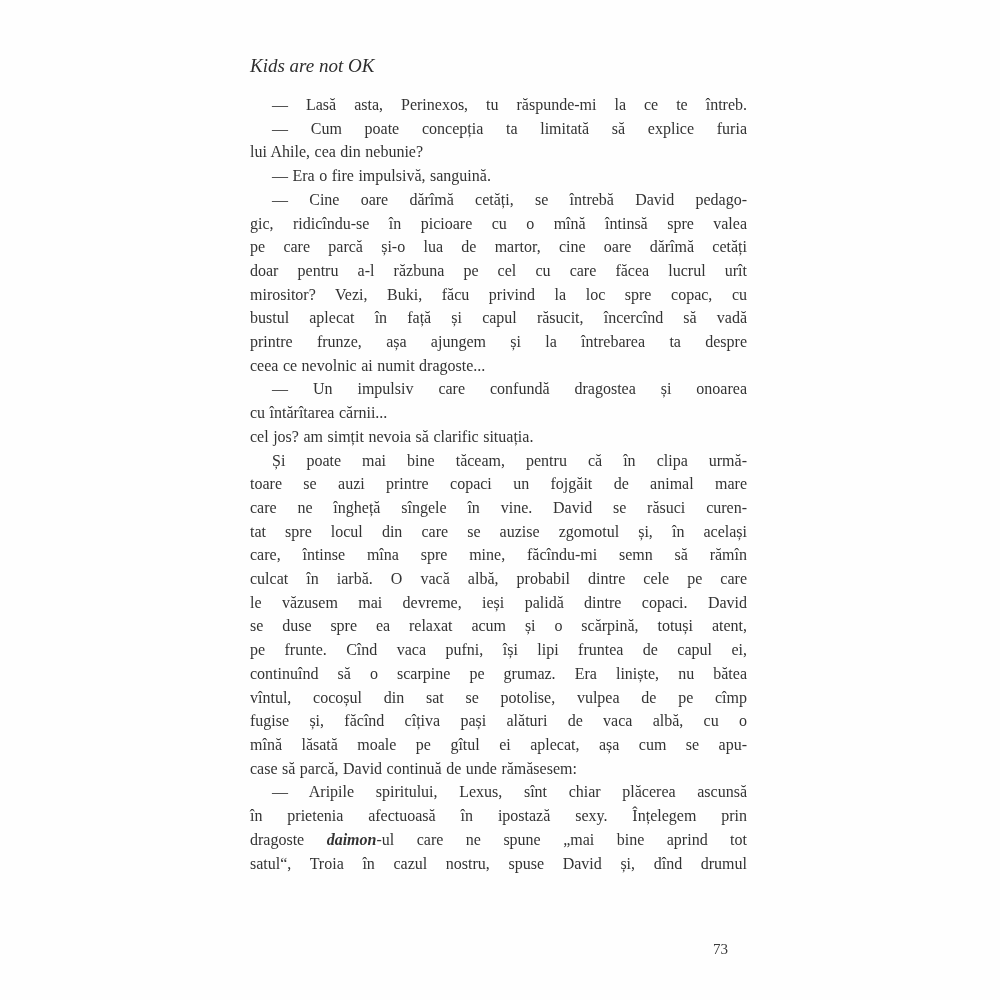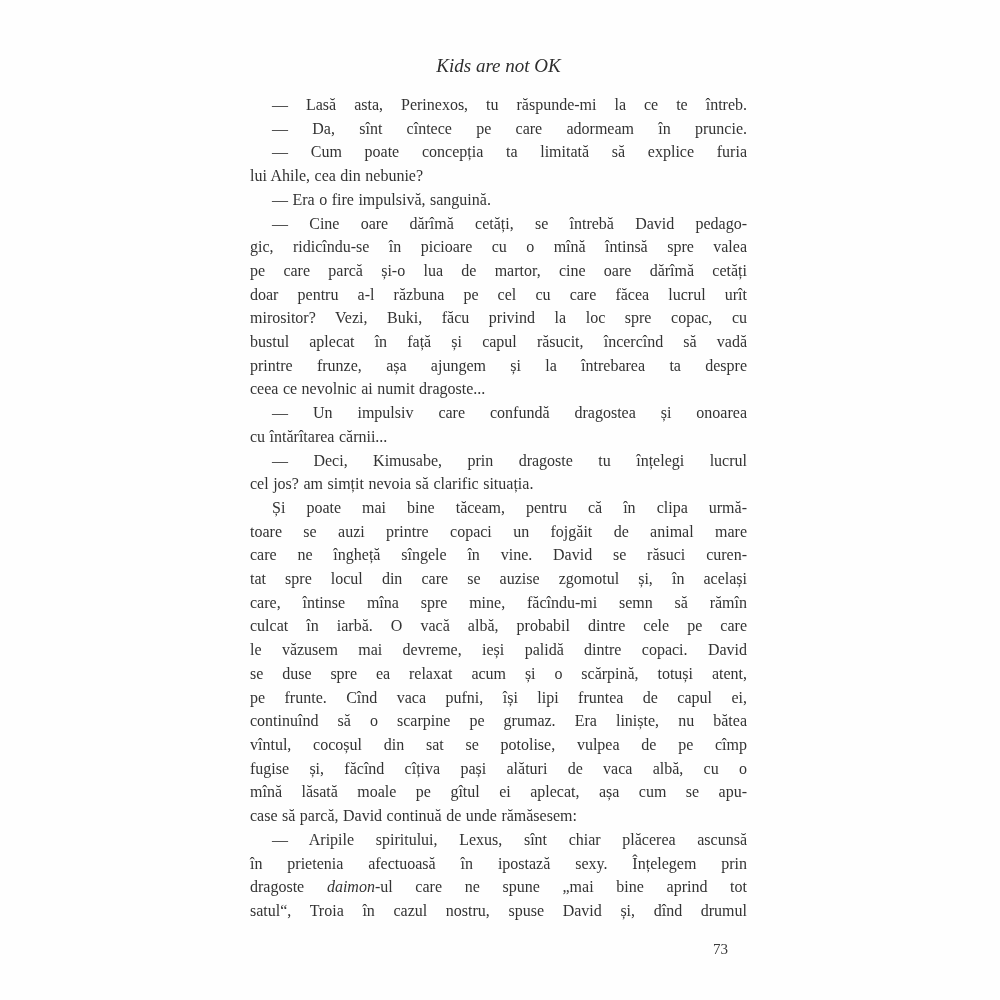--- a/index.html
+++ b/index.html
@@ -14,21 +14,21 @@
     background: #fefefe;
     font-family: "Liberation Serif", "DejaVu Serif", serif;
     color: #333333;
     overflow: hidden;
   }
   #running-header {
     position: absolute;
     top: 55px;
     left: 250px;
     width: 497px;
-    text-align: center;
+    text-align: left;
     font-style: italic;
     font-size: 19px;
     line-height: 22px;
     color: #2e2e2e;
   }
   #text-block {
     position: absolute;
     top: 93px;
     left: 250px;
     width: 497px;
@@ -41,56 +41,54 @@
     text-align-last: justify;
     white-space: normal;
   }
   .line.left {
     text-align-last: left;
   }
   .line.indent {
     text-indent: 22px;
   }
   .bold-italic {
-    font-weight: normal;
+    font-weight: bold;
     font-style: italic;
   }
   #page-number {
     position: absolute;
     top: 941px;
     left: 250px;
     width: 478px;
     text-align: right;
     font-size: 15px;
     color: #3a3a3a;
   }
 </style>
 </head>
 <body>
 
 <div id="book-page">
   <div id="running-header">Kids are not OK</div>
 
   <div id="text-block">
       <div class="line indent"><span>— Lasă asta, Perinexos, tu răspunde-mi la ce te întreb.</span></div>
-      <div class="line indent"><span>— Da, sînt cîntece pe care adormeam în pruncie.</span></div>
       <div class="line indent"><span>— Cum poate concepția ta limitată să explice furia</span></div>
       <div class="line left"><span>lui Ahile, cea din nebunie?</span></div>
       <div class="line indent left"><span>— Era o fire impulsivă, sanguină.</span></div>
       <div class="line indent"><span>— Cine oare dărîmă cetăți, se întrebă David pedago-</span></div>
       <div class="line"><span>gic, ridicîndu-se în picioare cu o mînă întinsă spre valea</span></div>
       <div class="line"><span>pe care parcă și-o lua de martor, cine oare dărîmă cetăți</span></div>
       <div class="line"><span>doar pentru a-l răzbuna pe cel cu care făcea lucrul urît</span></div>
       <div class="line"><span>mirositor? Vezi, Buki, făcu privind la loc spre copac, cu</span></div>
       <div class="line"><span>bustul aplecat în față și capul răsucit, încercînd să vadă</span></div>
       <div class="line"><span>printre frunze, așa ajungem și la întrebarea ta despre</span></div>
       <div class="line left"><span>ceea ce nevolnic ai numit dragoste...</span></div>
       <div class="line indent"><span>— Un impulsiv care confundă dragostea și onoarea</span></div>
       <div class="line left"><span>cu întărîtarea cărnii...</span></div>
-      <div class="line indent"><span>— Deci, Kimusabe, prin dragoste tu înțelegi lucrul</span></div>
       <div class="line left"><span>cel jos? am simțit nevoia să clarific situația.</span></div>
       <div class="line indent"><span>Și poate mai bine tăceam, pentru că în clipa urmă-</span></div>
       <div class="line"><span>toare se auzi printre copaci un fojgăit de animal mare</span></div>
       <div class="line"><span>care ne îngheță sîngele în vine. David se răsuci curen-</span></div>
       <div class="line"><span>tat spre locul din care se auzise zgomotul și, în același</span></div>
       <div class="line"><span>care, întinse mîna spre mine, făcîndu-mi semn să rămîn</span></div>
       <div class="line"><span>culcat în iarbă. O vacă albă, probabil dintre cele pe care</span></div>
       <div class="line"><span>le văzusem mai devreme, ieși palidă dintre copaci. David</span></div>
       <div class="line"><span>se duse spre ea relaxat acum și o scărpină, totuși atent,</span></div>
       <div class="line"><span>pe frunte. Cînd vaca pufni, își lipi fruntea de capul ei,</span></div>

